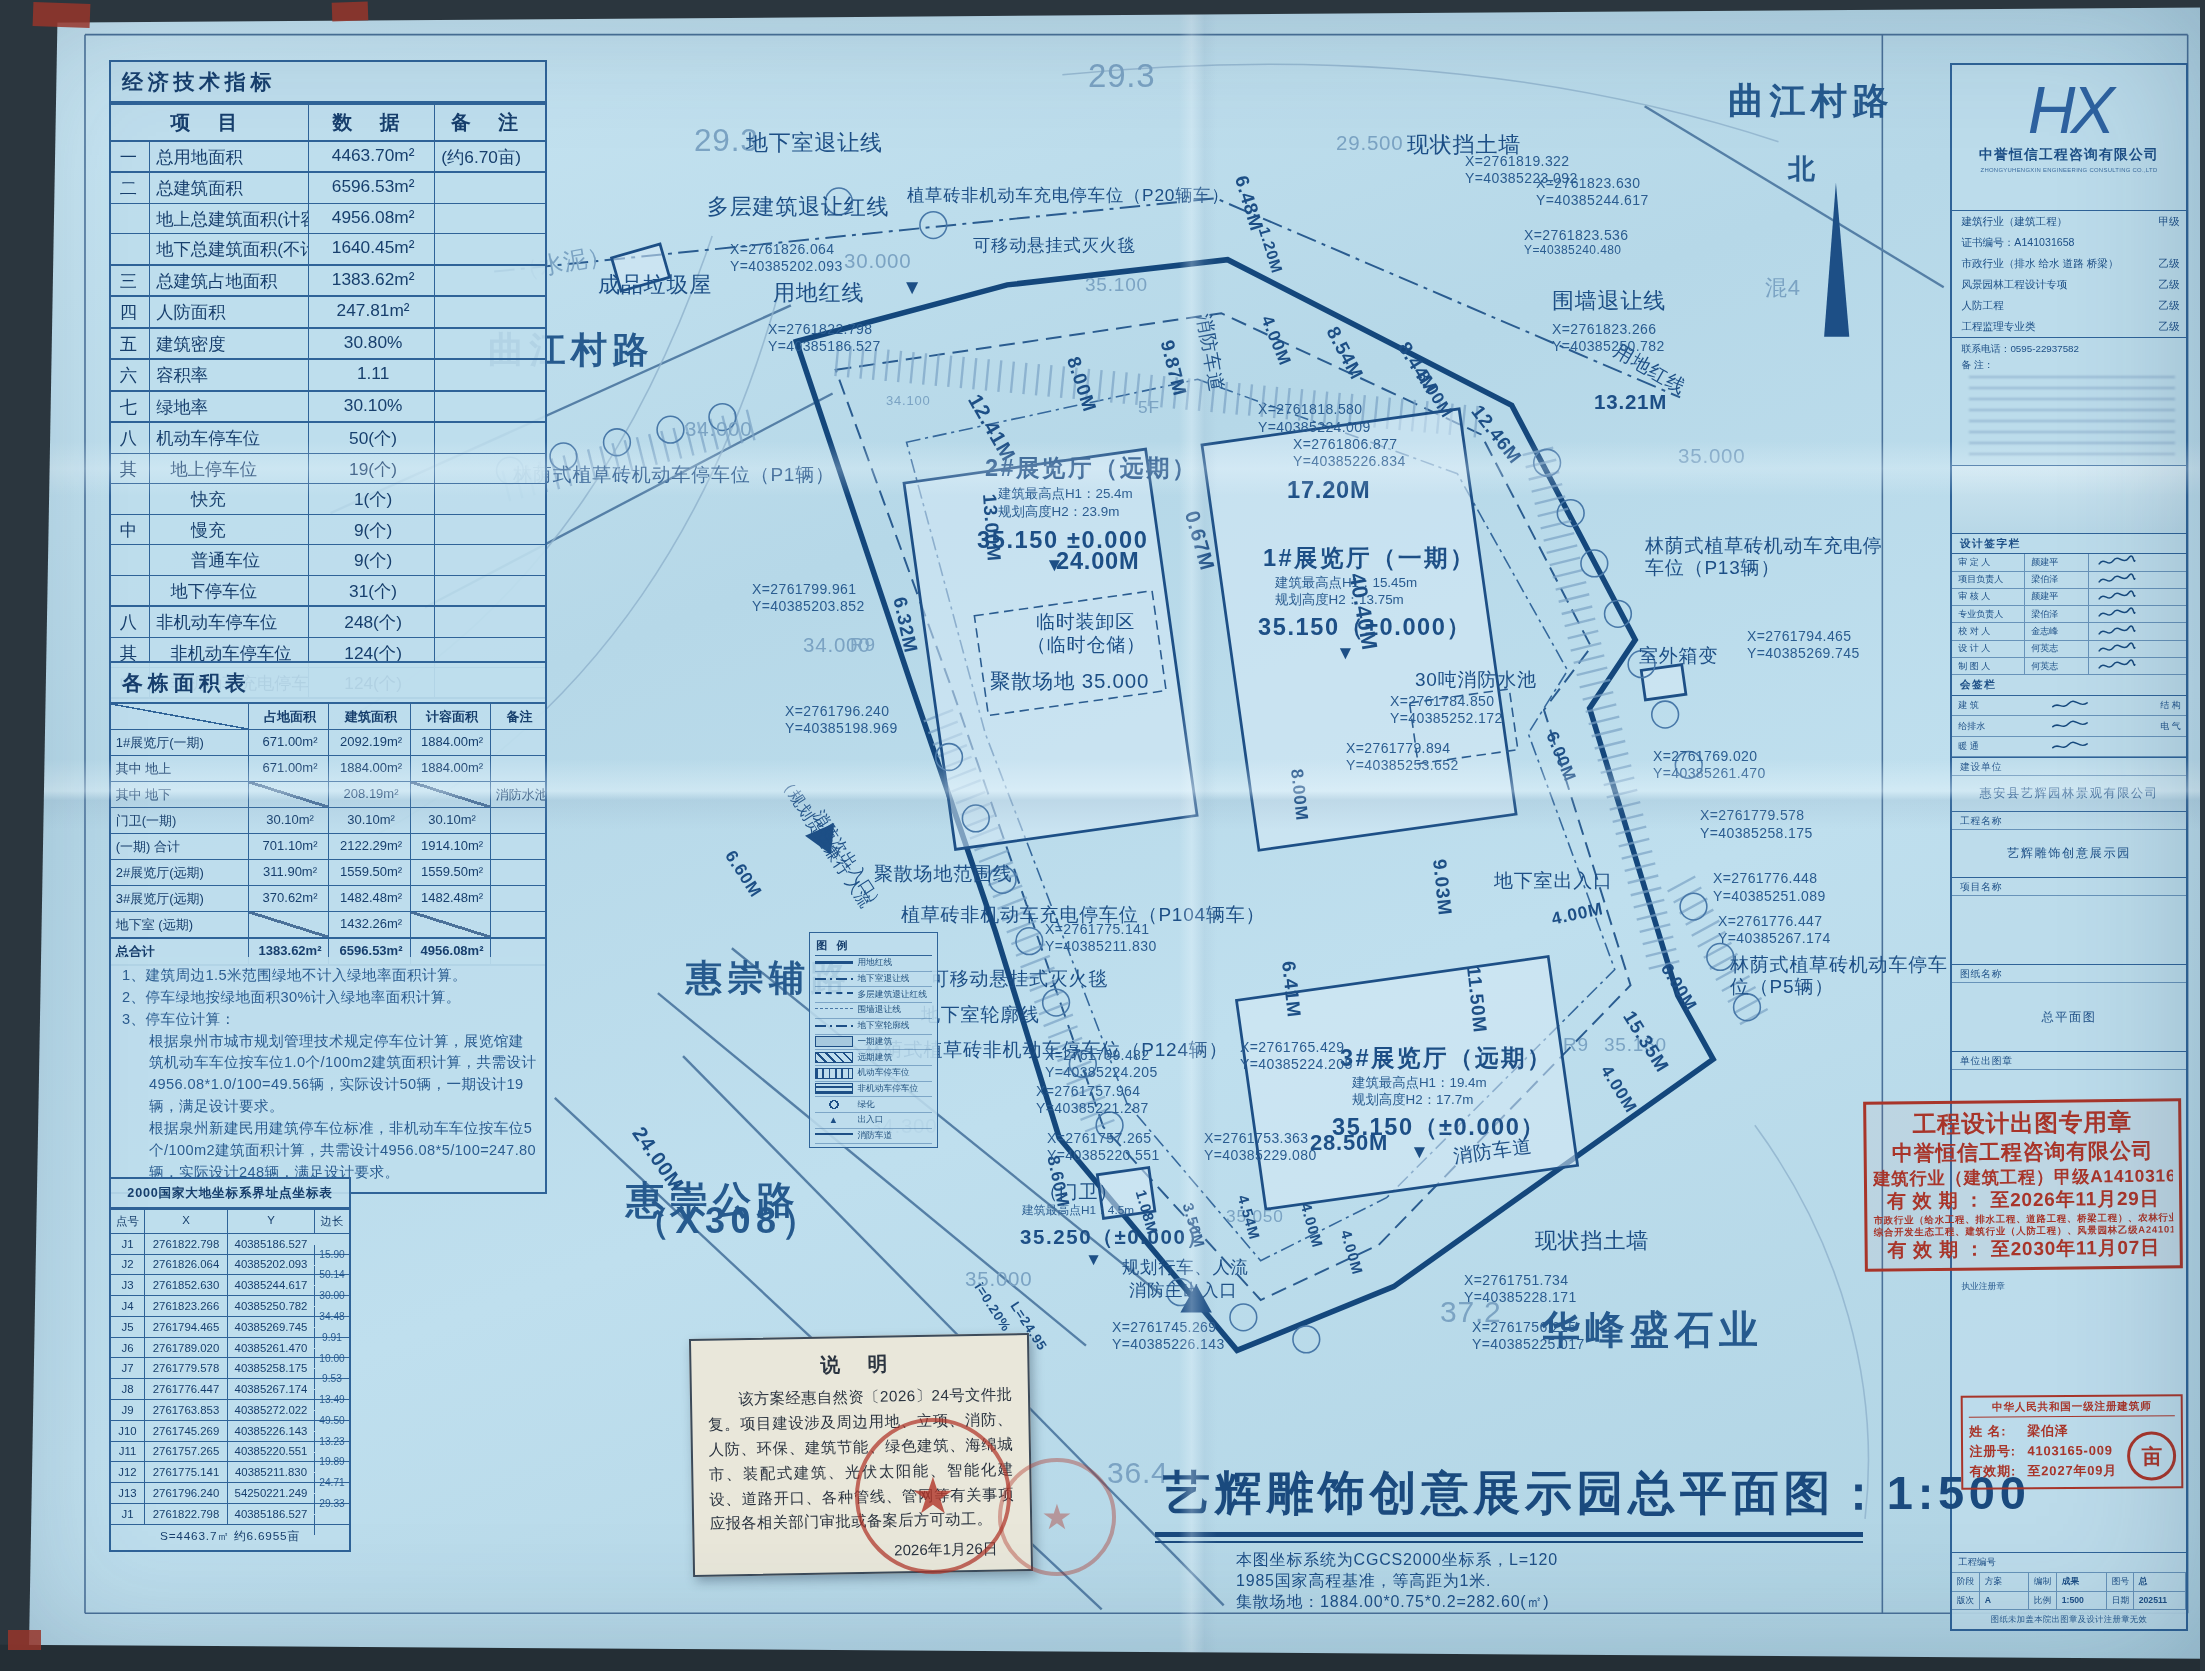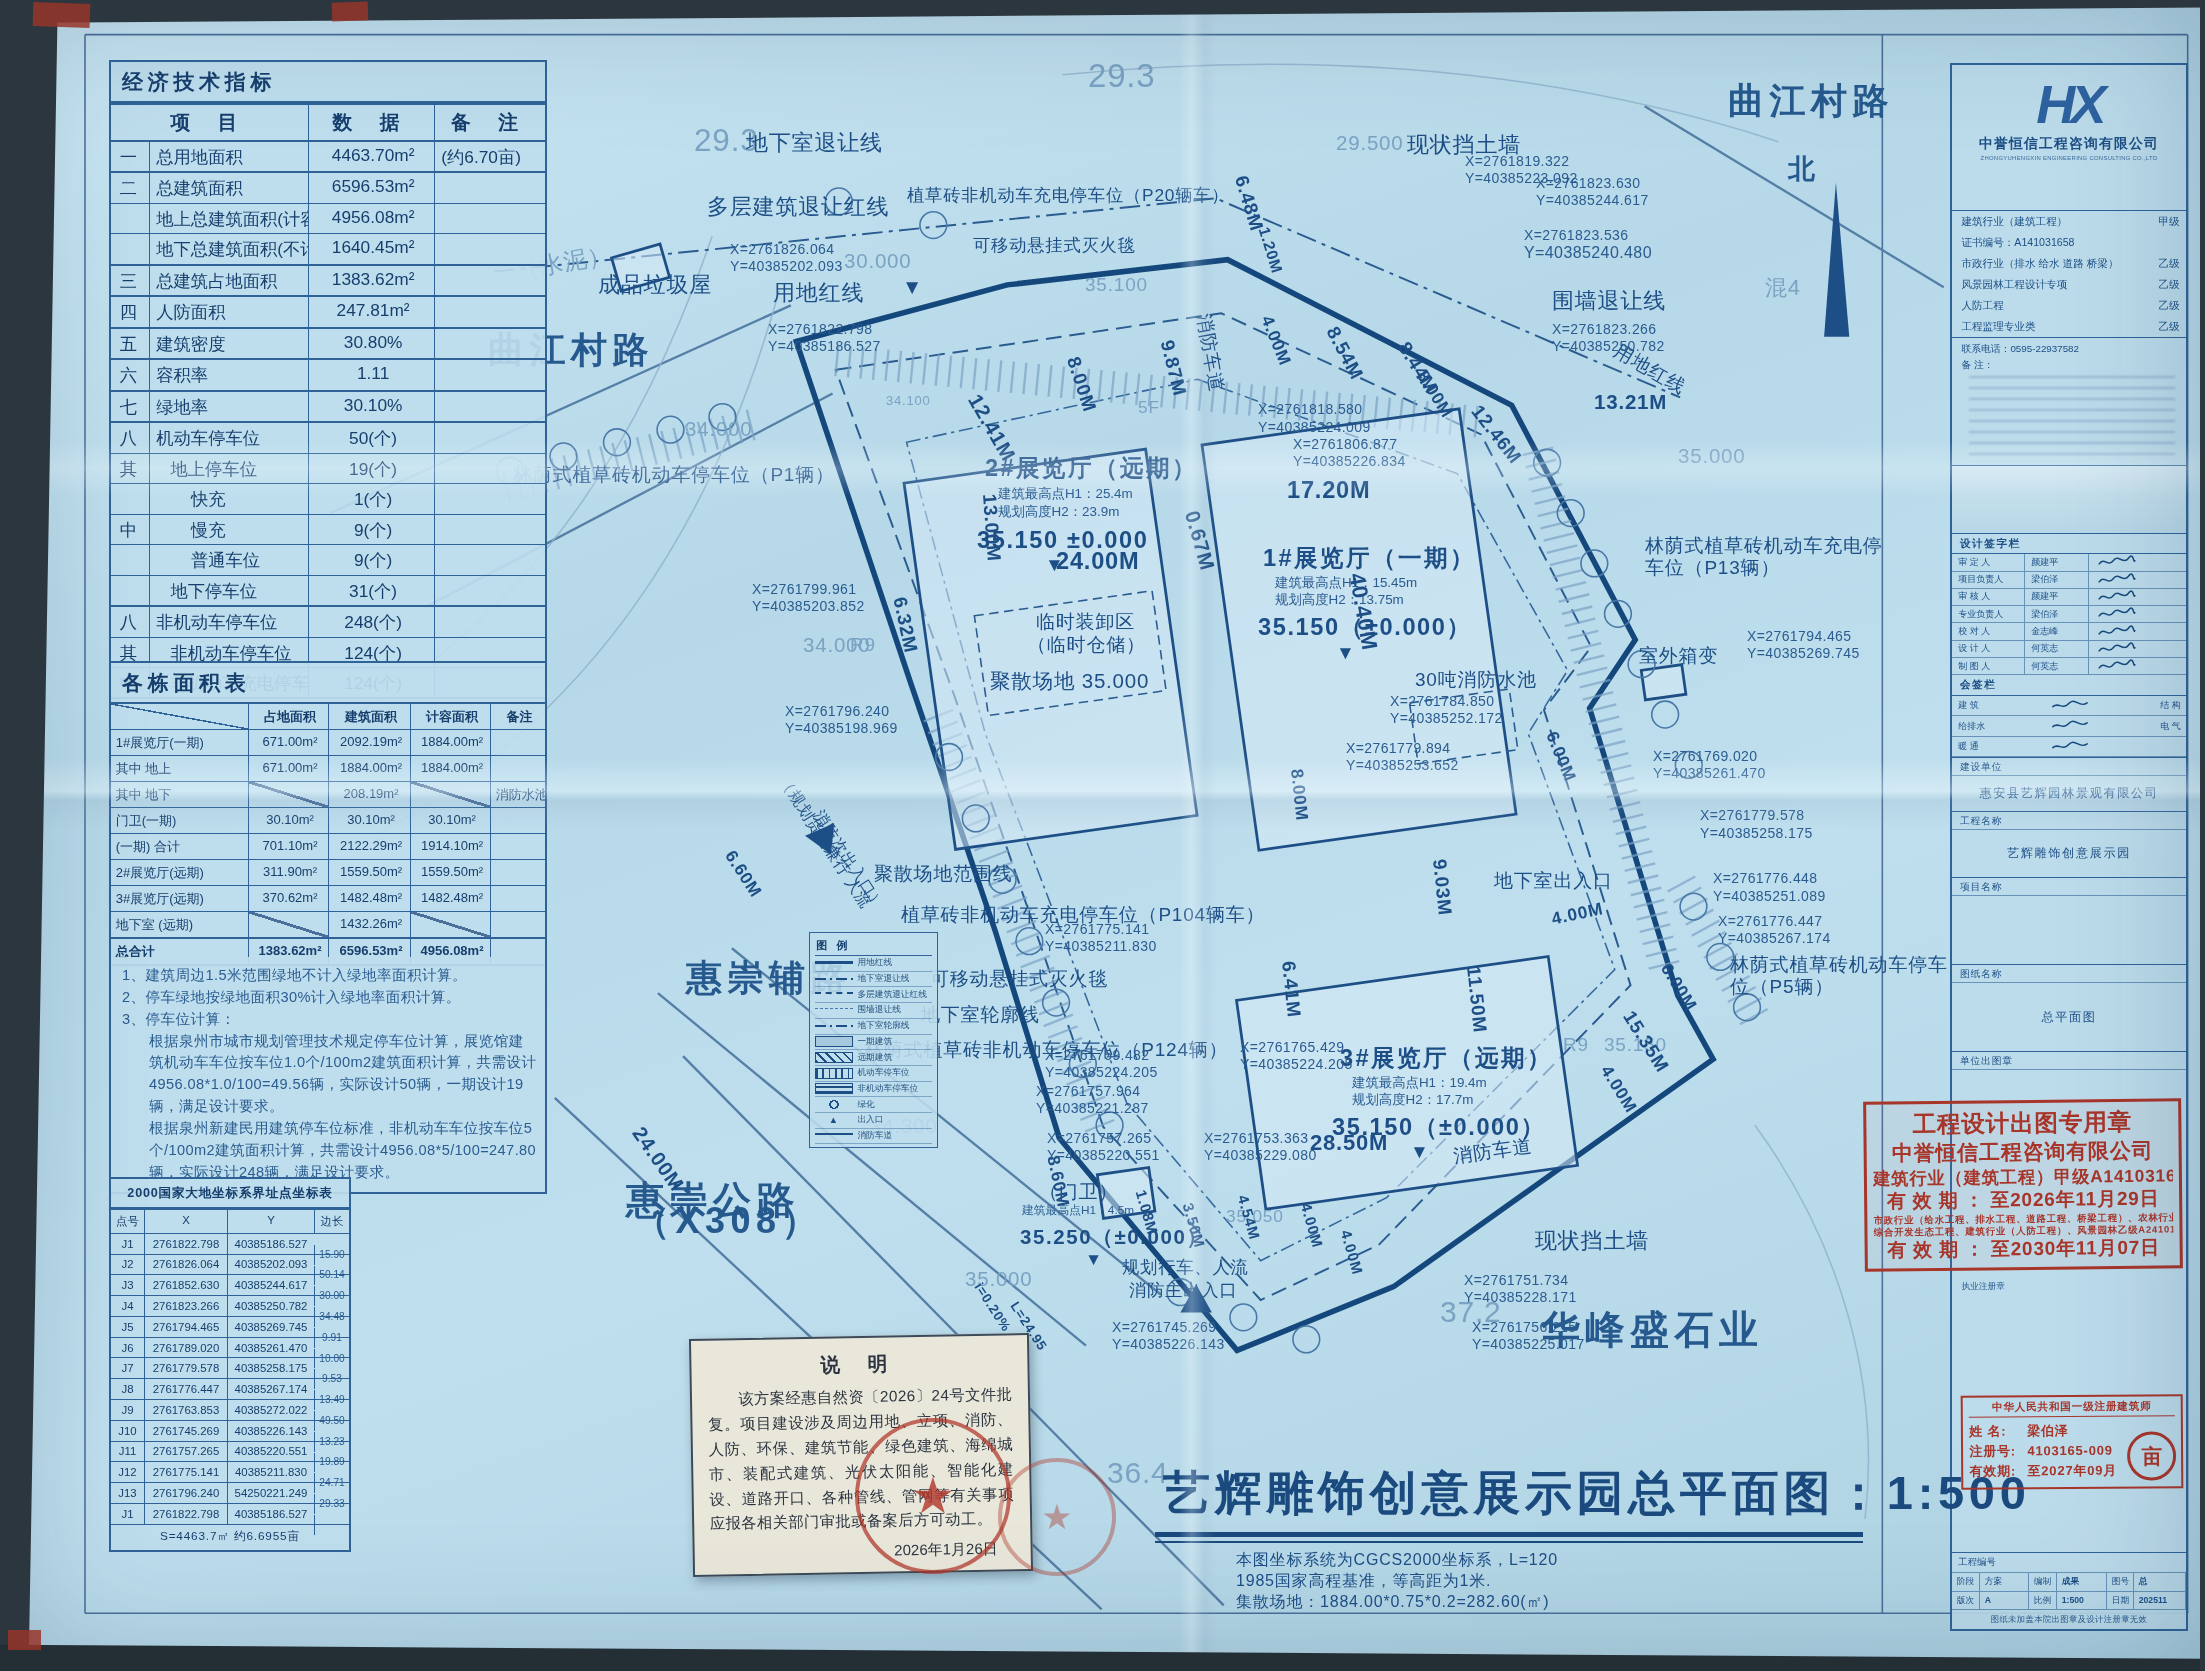--- a/index.html
+++ b/index.html
@@ -103,21 +103,21 @@
   .ul1{position:absolute;left:1155px;top:1532px;width:708px;height:4.7px;background:#1a4a7e;z-index:7;}
   .ul2{position:absolute;left:1155px;top:1541px;width:708px;height:2px;background:#1a4a7e;z-index:7;}
   .subnotes{position:absolute;left:1236px;top:1549px;z-index:7;}
   .subnote{font-size:16px;color:#1d4f86;letter-spacing:0.8px;line-height:1.32;}
   
   .tblock{position:absolute;left:1950px;top:63px;width:238px;height:1568px;z-index:6;
     border:2.8px solid var(--line);background:rgba(188,219,235,.93);color:#1d4f86;
     display:flex;flex-direction:column;}
   .tb-sec{border-bottom:1.6px solid var(--line);flex:none;}
   .tb-logo{height:146px;text-align:center;padding-top:14px;}
-  .hx{font-size:54px;font-weight:700;color:#2e62a0;letter-spacing:-4.7px;line-height:.95;font-style:italic;}
+  .hx{font-size:66px;font-weight:400;color:#2e62a0;letter-spacing:-4.7px;line-height:.95;font-style:italic;}
   .tb-co{font-size:13.8px;font-weight:bold;letter-spacing:1.2px;margin-top:4.7px;}
   .tb-co-en{font-size:5.9px;letter-spacing:0.3px;color:#3a6b9e;margin-top:2.4px;}
   .qrow{display:grid;grid-template-columns:1fr 35px;padding:3.9px 6.3px 3.1px 9.4px;}
   .qrow span{font-size:10.6px;white-space:nowrap;overflow:hidden;}
   .qrow .qg{text-align:right;}
   .tb-phone{font-size:9.8px;padding:4.7px 9.4px 1.6px;}
   .tb-remark{font-size:9.8px;padding:1.6px 9.4px 3.1px;}
   .blurlines{height:82px;margin:1.6px 11px 6.3px 17.3px;
     background:repeating-linear-gradient(180deg,rgba(60,100,150,.38) 0 2.4px,transparent 2.4px 11px);
     filter:blur(0.9px);opacity:.8;}
@@ -376,21 +376,21 @@
       <div class="plabel dim" style="left: 1251px; top: 1193px; font-size: 15px; transform: rotate(74deg);">4.54M</div>
       <div class="plabel dim" style="left: 1314px; top: 1201px; font-size: 15px; transform: rotate(74deg);">4.00M</div>
       <div class="plabel dim" style="left: 1354px; top: 1228px; font-size: 15px; transform: rotate(74deg);">4.00M</div>
       <div class="plabel dim" style="left: 984px; top: 1280px; font-size: 13.4px; transform: rotate(57deg);">i=0.20%</div>
       <div class="plabel dim" style="left: 1020px; top: 1299px; font-size: 13.4px; transform: rotate(57deg);">L=24.95</div>
       <div class="plabel coord" style="left: 1465px; top: 153px; font-size: 14px;">X=2761819.322</div>
       <div class="plabel coord" style="left: 1465px; top: 170px; font-size: 14px;">Y=40385223.092</div>
       <div class="plabel coord" style="left: 1536px; top: 175px; font-size: 14px;">X=2761823.630</div>
       <div class="plabel coord" style="left: 1536px; top: 192px; font-size: 14px;">Y=40385244.617</div>
       <div class="plabel coord" style="left: 1524px; top: 227px; font-size: 14px;">X=2761823.536</div>
-      <div class="plabel coord" style="left: 1524px; top: 244px; font-size: 16px;">Y=40385240.480</div>
+      <div class="plabel coord" style="left: 1524px; top: 244px; font-size: 12px;">Y=40385240.480</div>
       <div class="plabel coord" style="left: 1552px; top: 321px; font-size: 14px;">X=2761823.266</div>
       <div class="plabel coord" style="left: 1552px; top: 338px; font-size: 14px;">Y=40385250.782</div>
       <div class="plabel coord" style="left: 730px; top: 241px; font-size: 14px;">X=2761826.064</div>
       <div class="plabel coord" style="left: 730px; top: 258px; font-size: 14px;">Y=40385202.093</div>
       <div class="plabel coord" style="left: 768px; top: 321px; font-size: 14px;">X=2761822.798</div>
       <div class="plabel coord" style="left: 768px; top: 338px; font-size: 14px;">Y=40385186.527</div>
       <div class="plabel coord" style="left: 1258px; top: 401px; font-size: 14px;">X=2761818.580</div>
       <div class="plabel coord" style="left: 1258px; top: 419px; font-size: 14px;">Y=40385224.009</div>
       <div class="plabel coord" style="left: 1293px; top: 436px; font-size: 14px;">X=2761806.877</div>
       <div class="plabel coord" style="left: 1293px; top: 453px; font-size: 14px;">Y=40385226.834</div>

